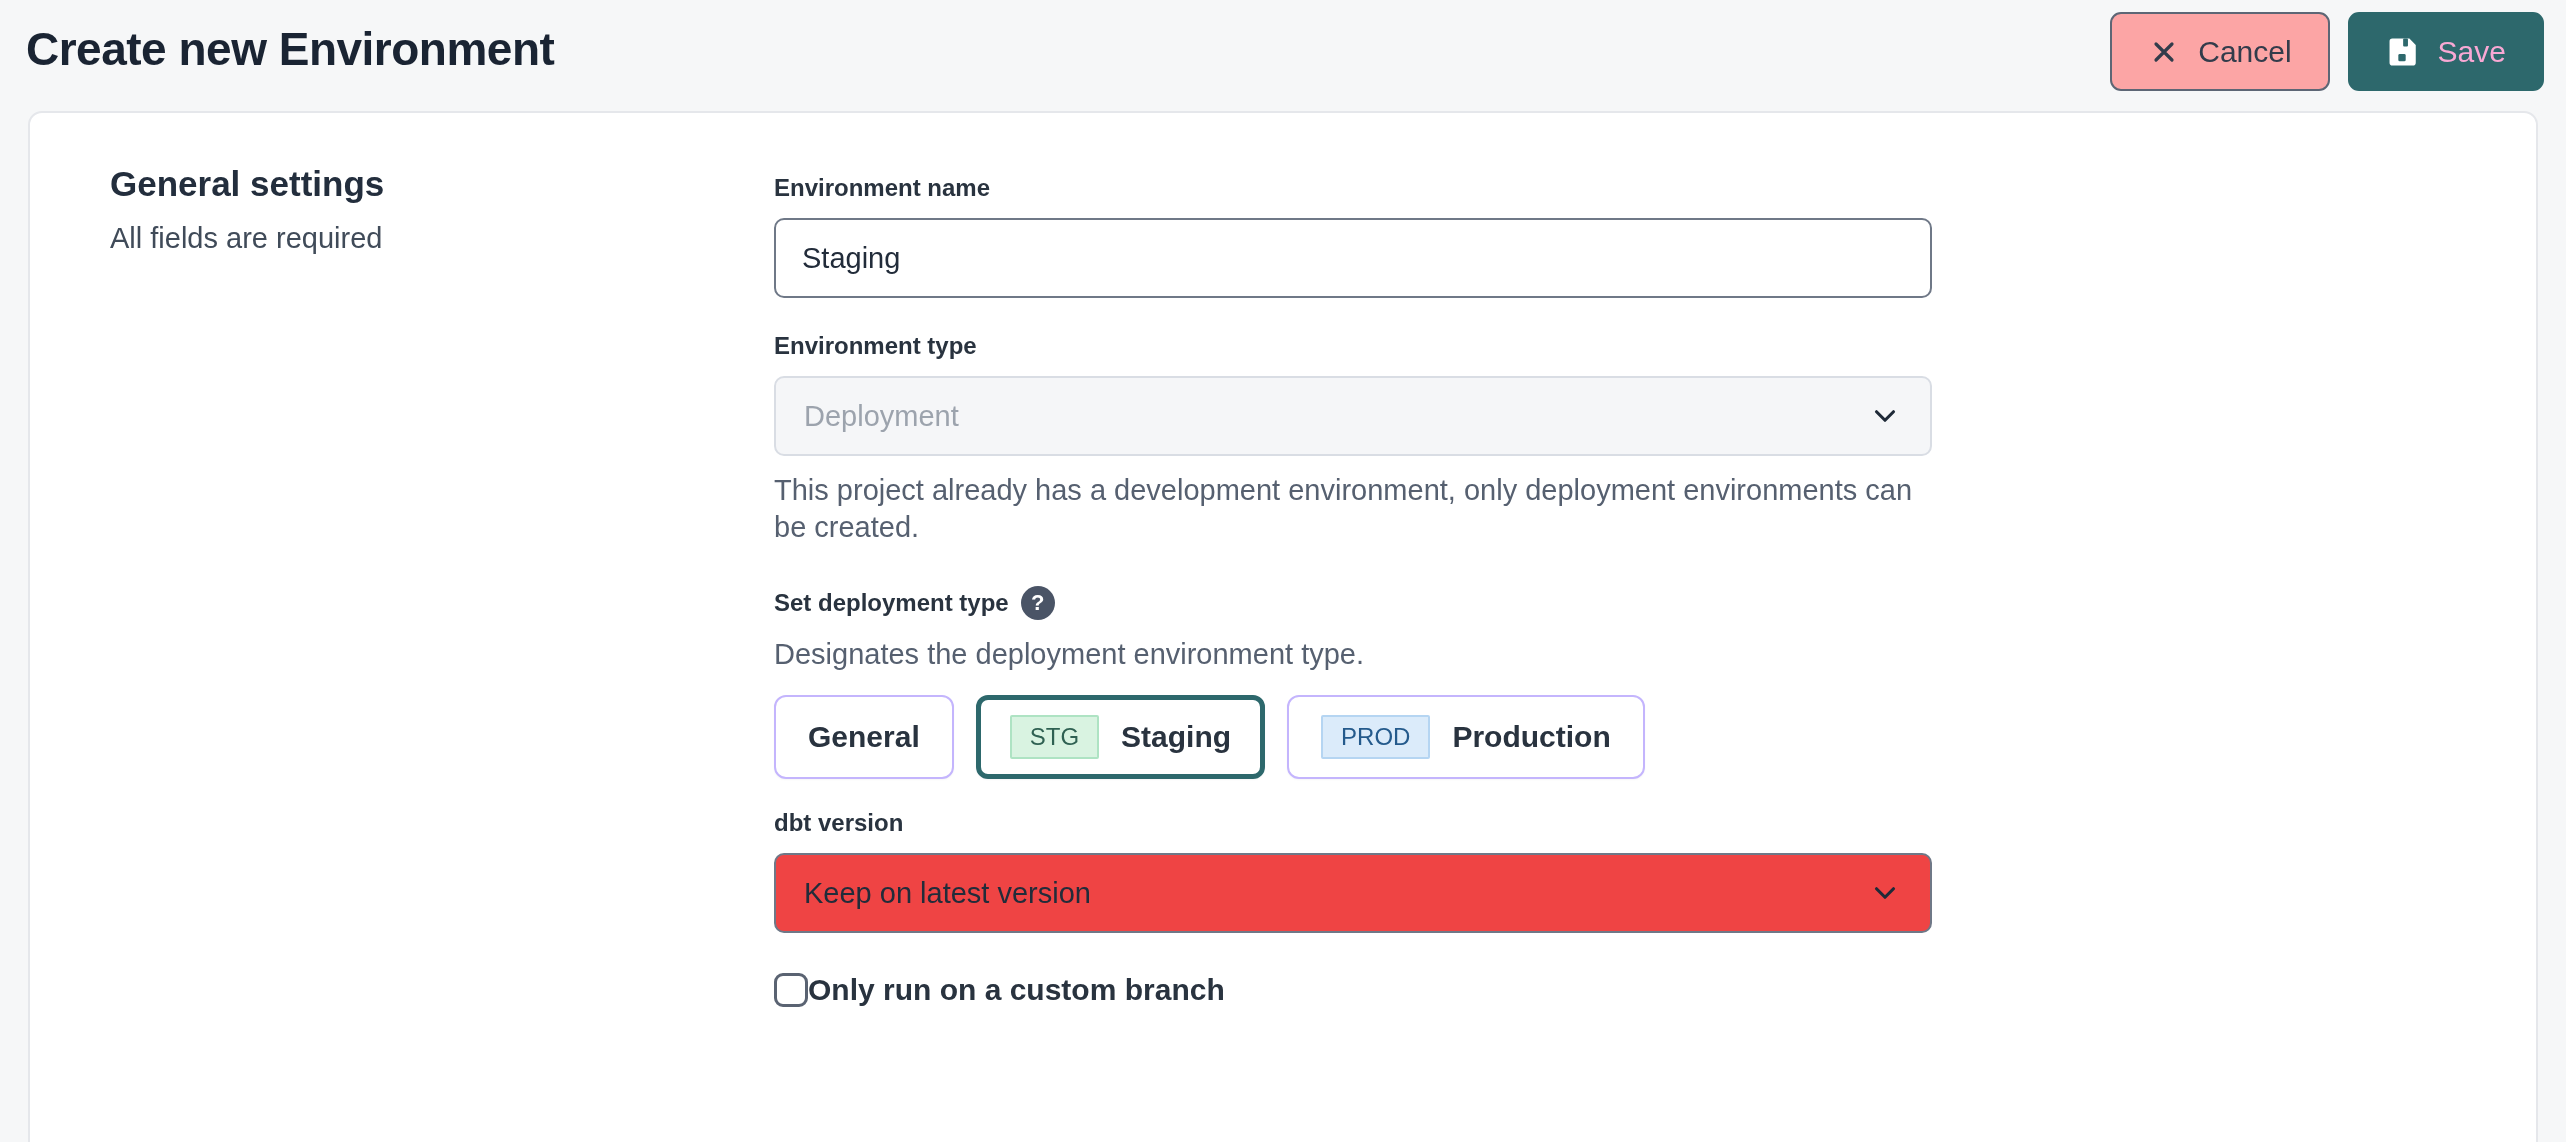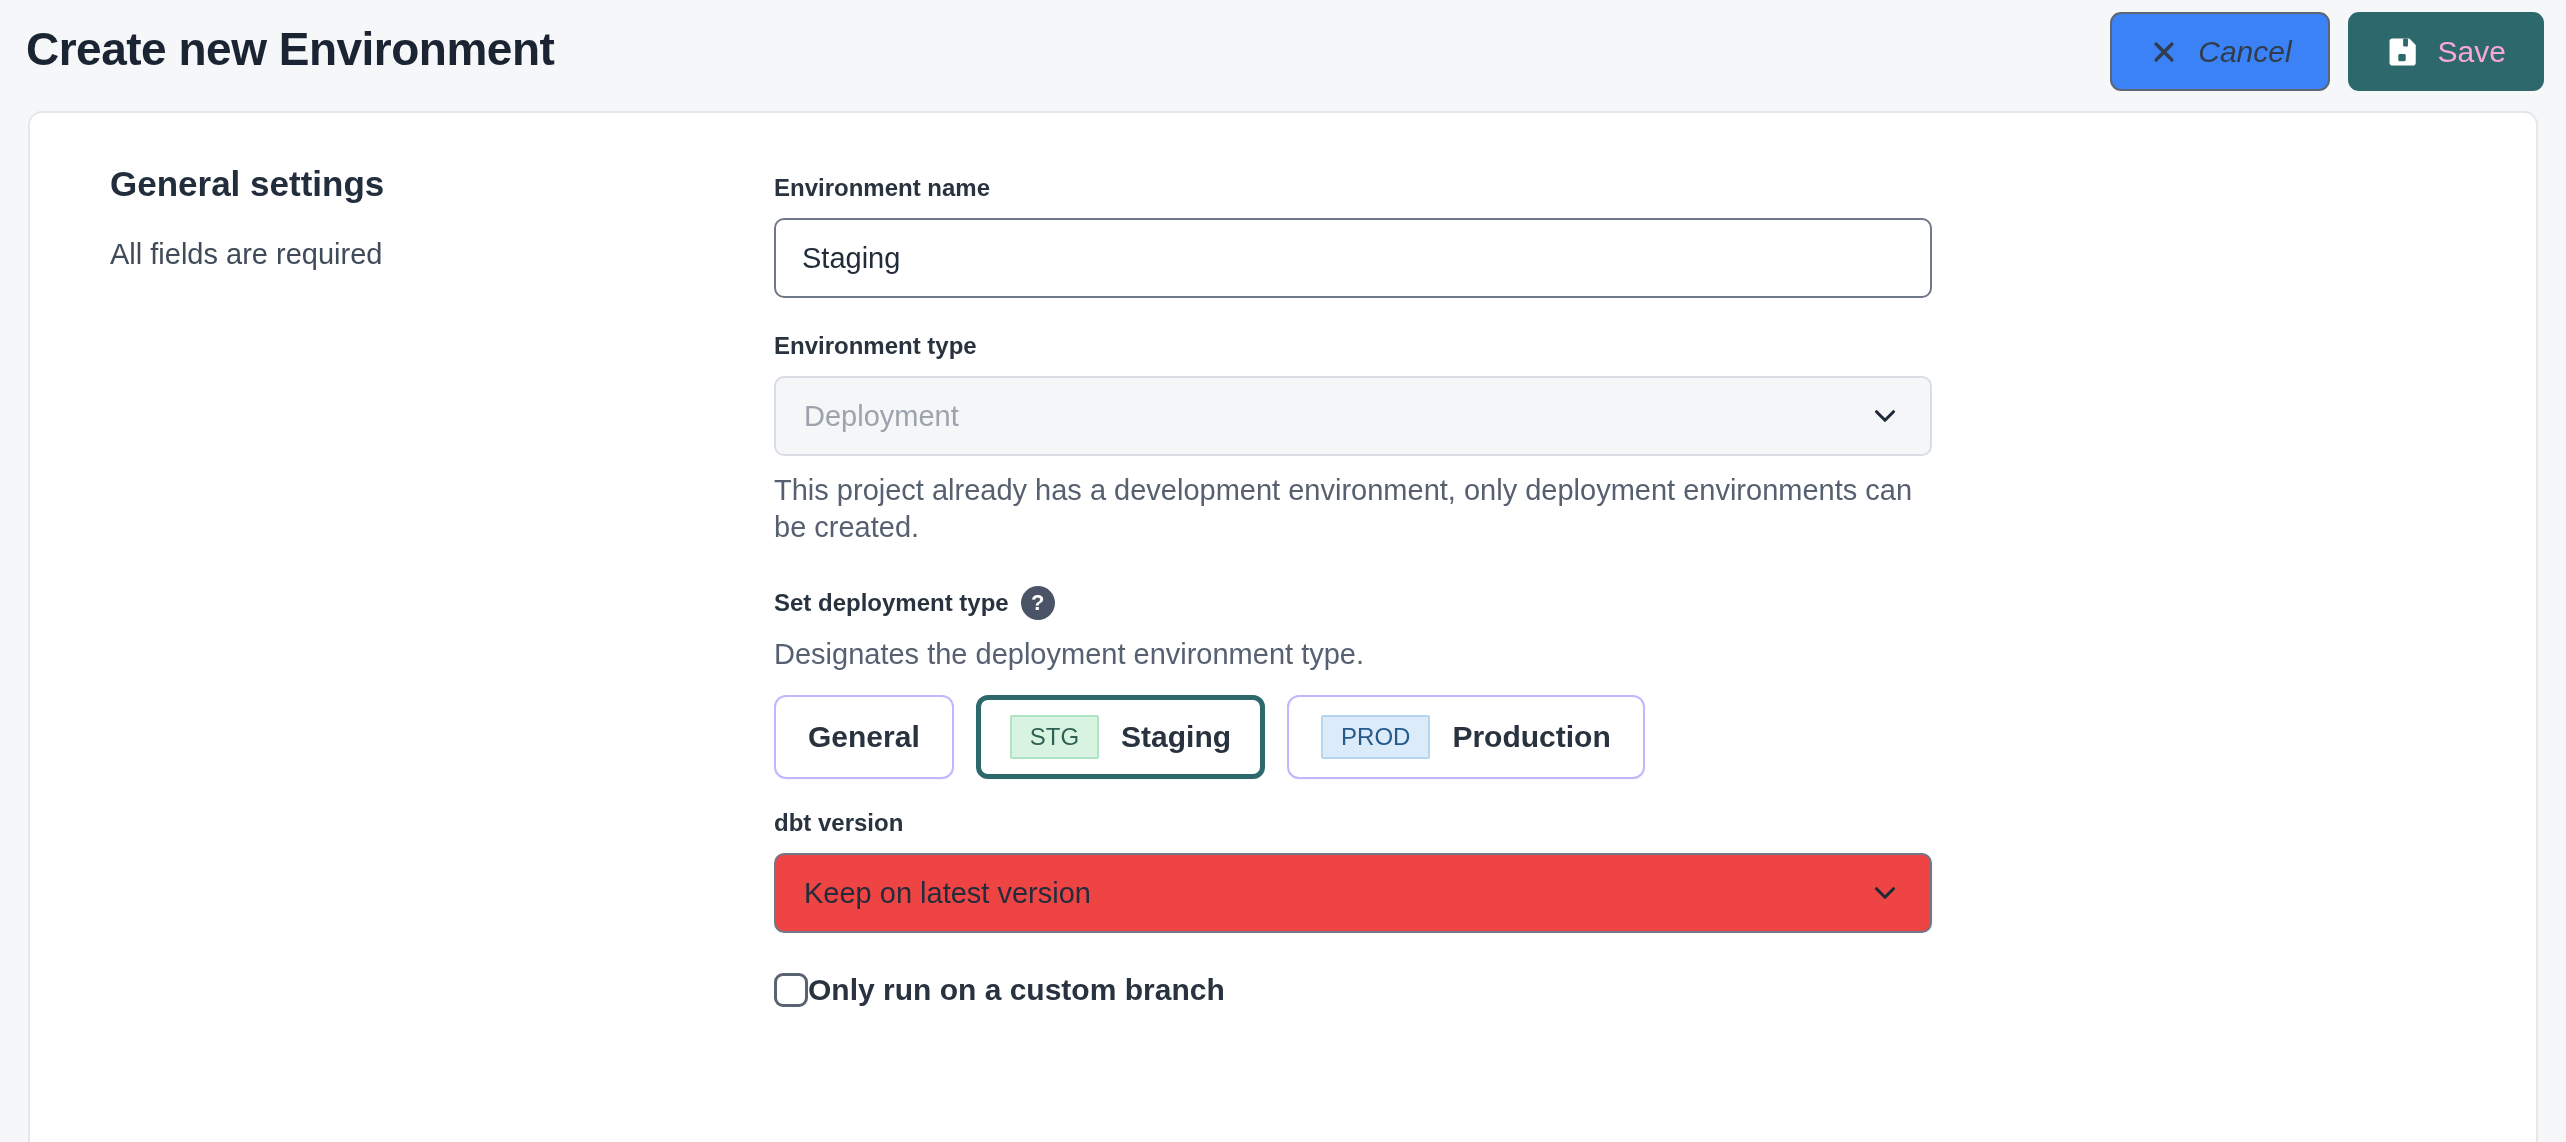--- a/index.html
+++ b/index.html
@@ -32,24 +32,23 @@
     display: flex;
     align-items: center;
     gap: 18px;
     border-radius: 11px;
     font-size: 30px;
     cursor: pointer;
     font-family: "Liberation Sans", sans-serif;
   }
   .btn-cancel {
     padding: 0 36px;
-    background: #3b82f6;
+    background: #fca5a5;
     border: 2px solid #5D6675;
     color: #323C4B;
-    font-style: italic;
   }
   .btn-save {
     padding: 0 36px;
     background: #2D686C;
     border: 2px solid #2D686C;
     color: #f9a8d4;
   }
   .icon { display: inline-flex; align-items: center; justify-content: center; }
 
   
@@ -65,21 +64,21 @@
     padding: 52px 0 0 80px;
   }
   .left-col { width: 664px; flex: none; }
   .section-title {
     font-size: 35px;
     font-weight: bold;
     color: #232E3D;
     line-height: 1.1;
   }
   .section-subtitle {
-    margin-top: 34px;
+    margin-top: 18px;
     font-size: 29px;
     color: #404B59;
   }
 
   
   .form-col { width: 1158px; flex: none; padding-top: 9px; }
   .field-label {
     font-size: 24px;
     font-weight: bold;
     color: #29333F;

